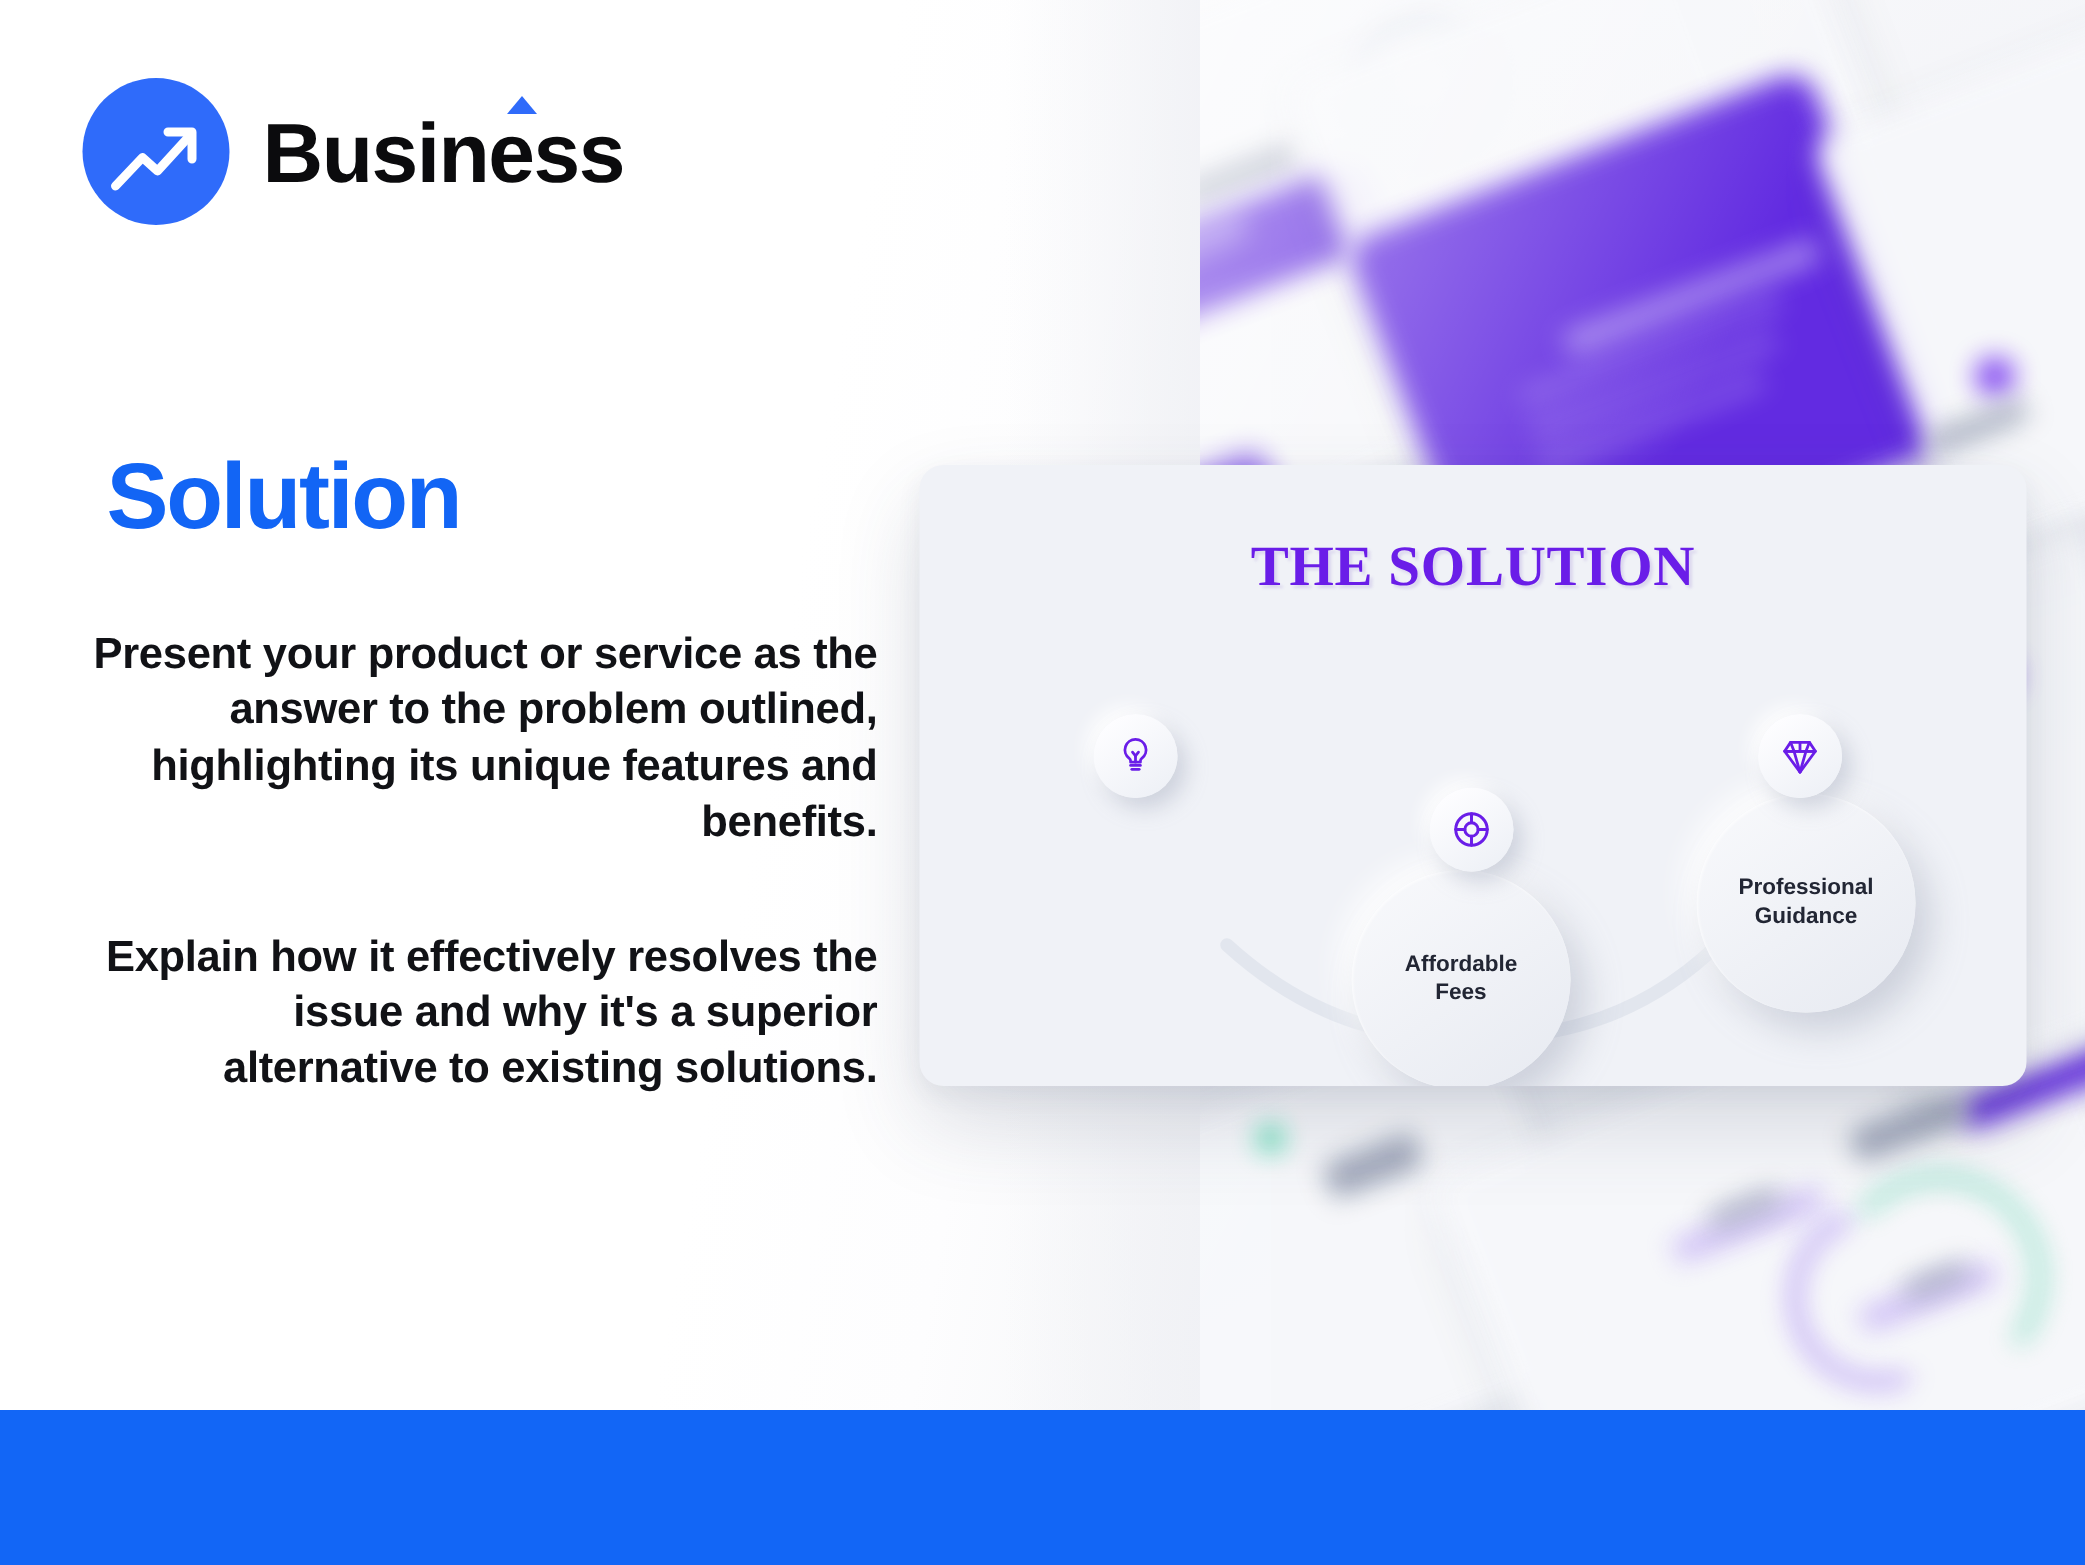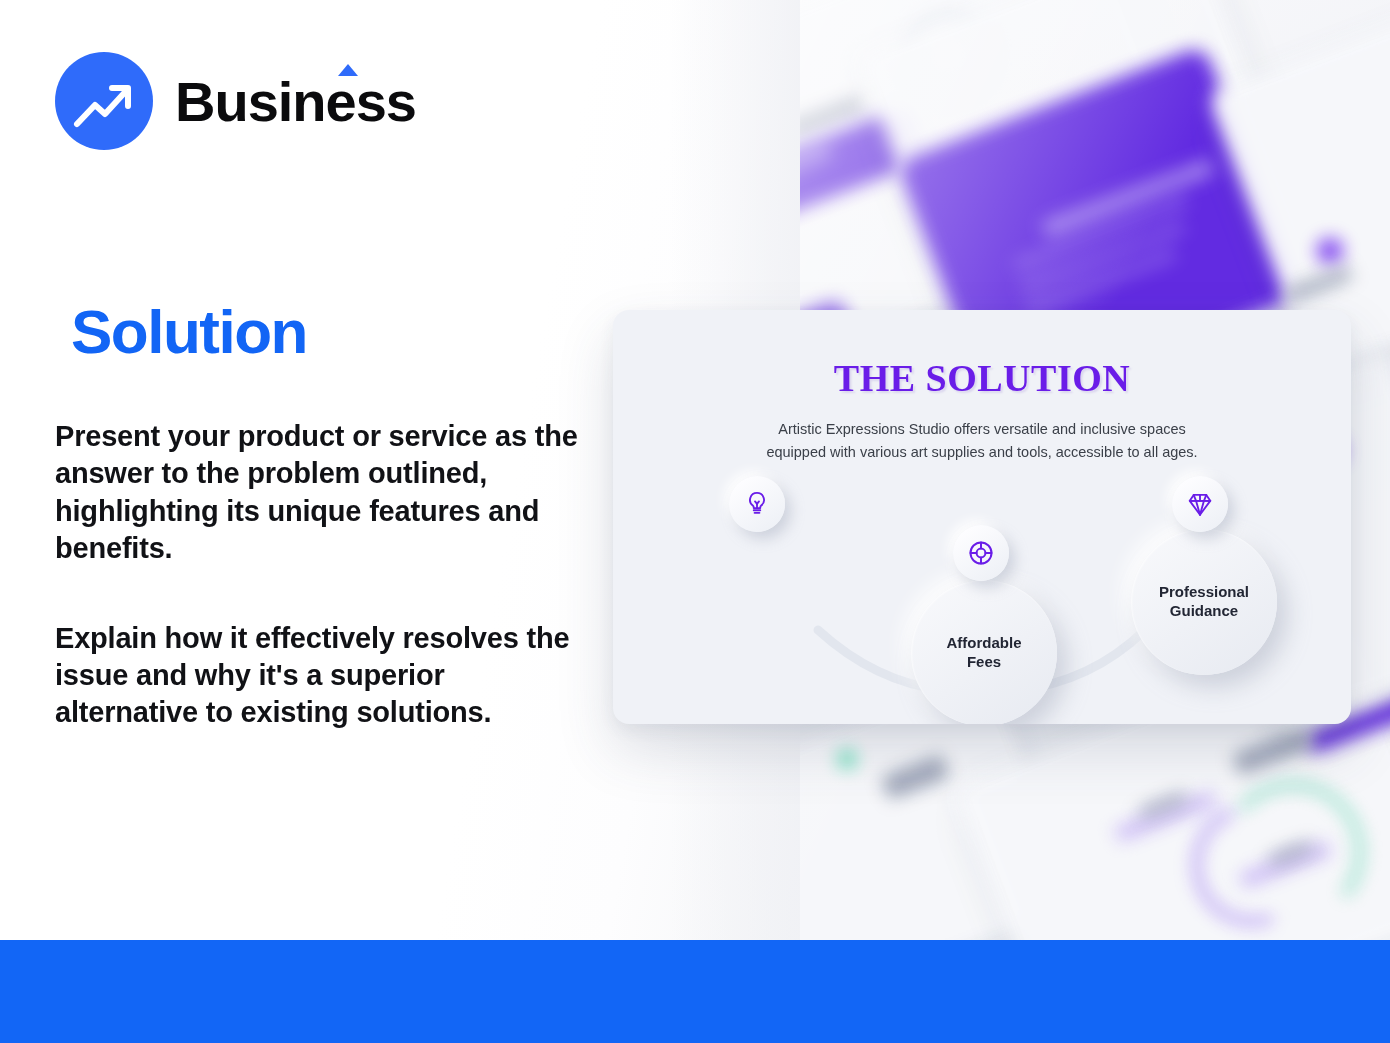--- a/index.html
+++ b/index.html
@@ -131,20 +131,21 @@
     font-weight: 700;
     color: #1265f5;
     letter-spacing: -1.5px;
     z-index: 6;
   }
   .body-block {
     position: absolute;
     left: 55px; top: 418px;
     width: 530px;
     z-index: 6;
+    text-align: right;
   }
   .body-para {
     font-size: 29px;
     font-weight: 700;
     line-height: 1.29;
     color: #111216;
     letter-spacing: -0.2px;
   }
   .body-para + .body-para { margin-top: 52px; }
 
@@ -198,21 +199,21 @@
   }
   .node-label {
     font-size: 15px;
     font-weight: 700;
     line-height: 1.25;
     color: #222634;
     white-space: pre-line;
   }
 
   .node-1 { left: 71px;  top: 219px; width: 146px; height: 146px; }
-  .node-2 { left: 298px; top: 270px; width: 146px; height: 146px; justify-content: center; }
+  .node-2 { left: 288px; top: 270px; width: 146px; height: 146px; justify-content: center; }
   .node-3 { left: 518px; top: 219px; width: 146px; height: 146px; }
 
   .icon-bubble {
     position: absolute;
     width: 56px; height: 56px;
     border-radius: 50%;
     background: linear-gradient(145deg, #fdfdff 15%, #eceff5 100%);
     box-shadow: 6px 7px 14px rgba(150,158,178,0.38),
                -5px -5px 12px rgba(255,255,255,0.95);
     display: flex;
@@ -295,21 +296,20 @@
 
   <h1 class="headline">Solution</h1>
 
   <div class="body-block">
     <p class="body-para">Present your product or service as the answer to the problem outlined, highlighting its unique features and benefits.</p>
     <p class="body-para">Explain how it effectively resolves the issue and why it's a superior alternative to existing solutions.</p>
   </div>
 
   <div class="solution-card">
     <div class="card-title">THE SOLUTION</div>
-    <div class="card-desc">Artistic Expressions Studio offers versatile and inclusive spaces equipped with various art supplies and tools, accessible to all ages.</div>
 
     <div class="nodes">
 
       <svg class="connector" viewBox="0 0 738 414" aria-hidden="true">
         <path d="M205 320 Q262 372 330 380" fill="none" stroke="#e2e6ee" stroke-width="9" stroke-linecap="round"></path>
         <path d="M405 380 Q478 372 532 320" fill="none" stroke="#e2e6ee" stroke-width="9" stroke-linecap="round"></path>
       </svg>
 
       <div class="icon-bubble bubble-1">
         <svg width="28" height="28" viewBox="0 0 24 24" fill="none" stroke="#6a1de8" stroke-width="1.6" stroke-linecap="round" stroke-linejoin="round" aria-hidden="true">

